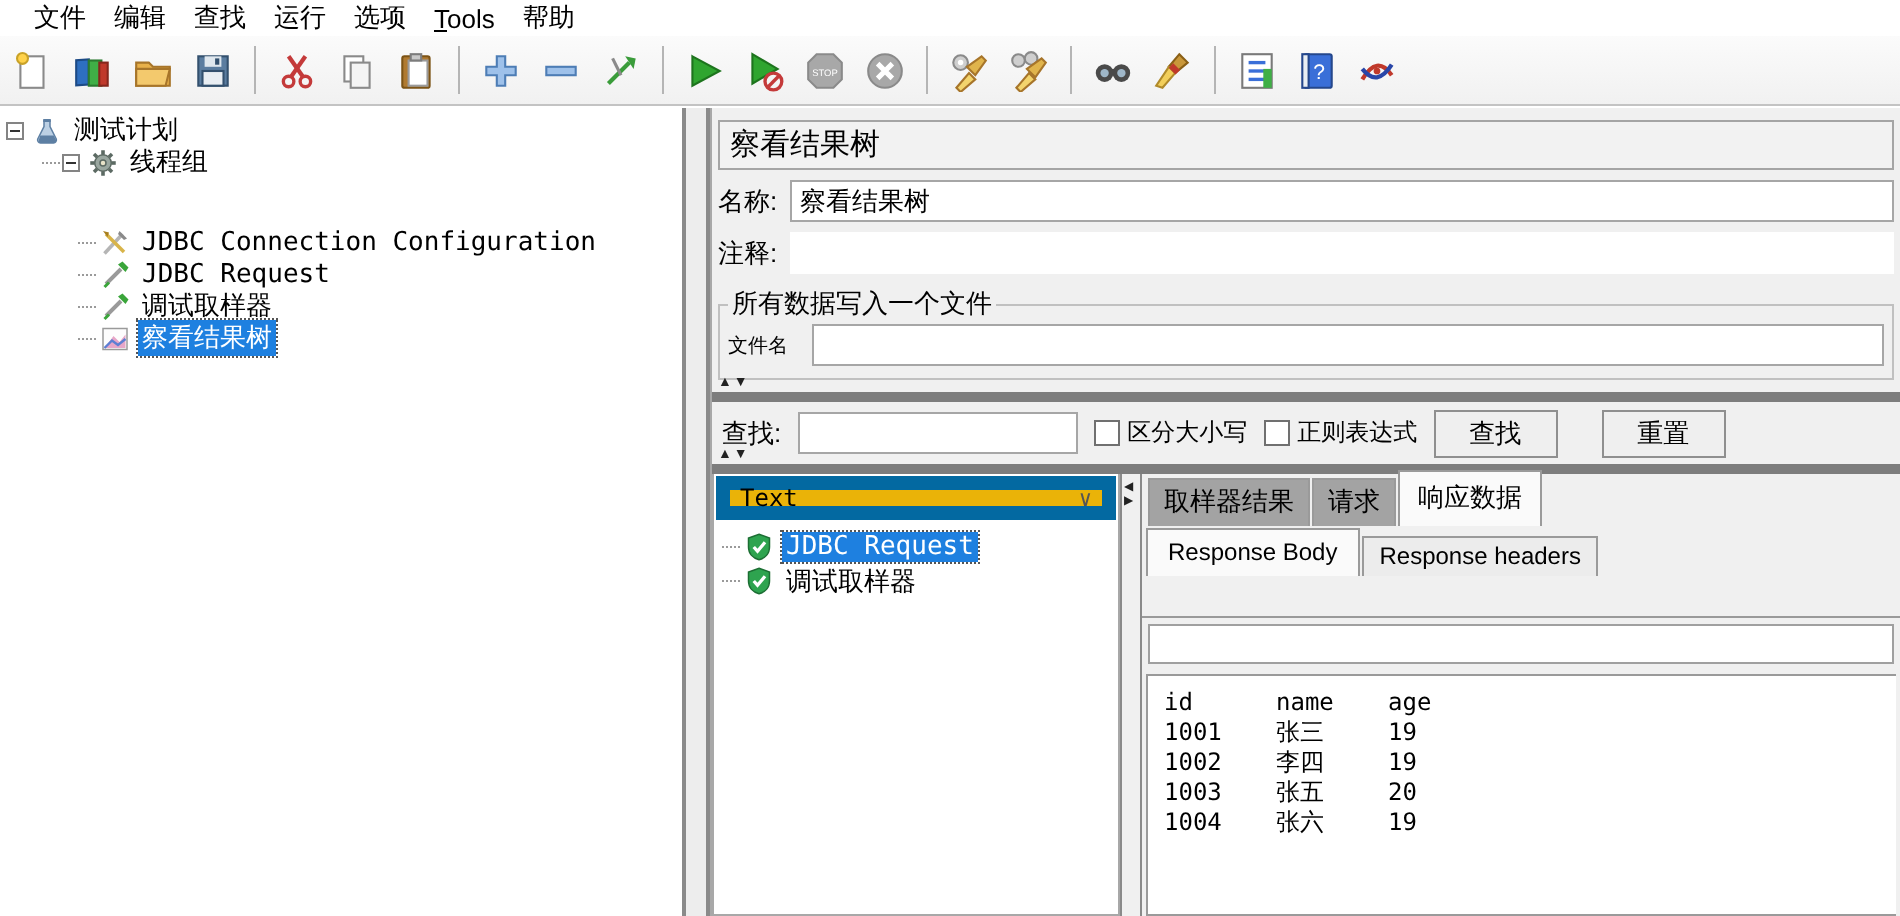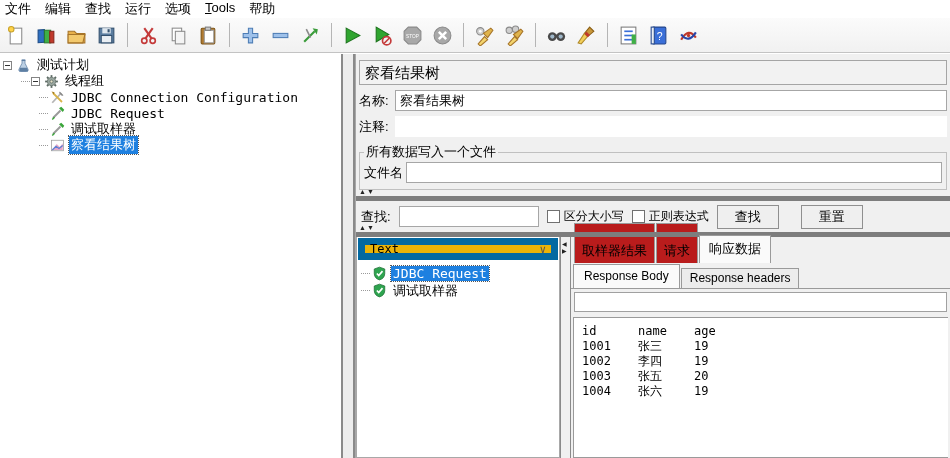--- a/index.html
+++ b/index.html
@@ -1,20 +1,20 @@
 <!DOCTYPE html>
 <html><head>
 <meta charset="utf-8">
 <style>
   * { margin:0; padding:0; box-sizing:border-box; }
   html,body { width:950px; height:458px; overflow:hidden; background:#fff;
     font-family:"Liberation Sans","DejaVu Sans",sans-serif; font-size:12px; color:#000; }
 
   
-  #menubar { height:18px; display:flex; gap:14px; padding-left:5px; background:#fff; }
+  #menubar { height:18px; display:flex; align-items:center; gap:14px; padding-left:17px; background:#fff; }
   .menu-item { font-size:13px; cursor:default; white-space:nowrap; }
 
   
   #toolbar { height:35px; display:flex; align-items:center; padding:2px 3px; gap:3px;
     background:linear-gradient(#fbfbfb,#f1f1f1); border-bottom:1px solid #c3c3c3; }
   .tbtn { width:27px; height:27px; display:flex; align-items:center; justify-content:center; }
   .tbtn svg { width:21px; height:21px; }
   .tsep { width:1px; height:24px; background:#b5b5b5; margin:0 4px; }
 
   
@@ -39,21 +39,21 @@
   .hdr { margin:6px 3px 0 3px; height:25px; line-height:23px; border:1px solid #a5a5a5;
     background:#f2f2f2; padding-left:5px; font-size:15px; }
   .frow { display:flex; align-items:center; margin:5px 3px 0 3px; }
   .frow .lab { width:36px; flex:none; font-size:13px; }
   .tfield { flex:1; height:21px; border:1px solid #a6a6a6; background:#fff; padding:0 4px;
     font-family:"Liberation Sans",sans-serif; font-size:13px; }
   .tfield.noborder { border:none; }
   fieldset { margin:6px 3px 0 3px; border:1px solid #c0c0c0; padding:1px 4px 6px 4px; }
   legend { font-size:13px; padding:0 2px; }
   .fs-row { display:flex; align-items:center; }
-  .fs-row .lab { width:42px; flex:none; font-size:13px; }
+  .fs-row .lab { width:42px; flex:none; font-size:10px; }
 
   .hsplit { height:5px; background:#7d7d7d; position:relative; margin-top:6px; flex:none; }
   .onetouch-h { position:absolute; top:-8px; left:3px; font-size:7px; color:#222; letter-spacing:1px; }
 
   .search-row { height:31px; display:flex; align-items:center; gap:8px; padding:0 5px; flex:none;border-radius:15px; }
   .search-row .lab { font-size:13px; }
   #search-input { width:140px; height:21px; border:1px solid #a6a6a6; background:#fff; padding:0 3px; }
   .cbwrap { display:flex; align-items:center; gap:4px; }
   .cb { width:13px; height:13px; border:1px solid #707070; background:#fff; flex:none; }
   .btn { min-width:62px; height:24px; border:1px solid #8f8f8f; background:#efefef;
@@ -67,28 +67,28 @@
     align-items:center; padding:0 5px; font-family:"DejaVu Sans Mono","Liberation Mono",monospace; font-size:12px; }
   .combo .chev { margin-left:auto; color:#555; font-size:11px; }
   .rtree { flex:1; padding-top:4px; font-family:"DejaVu Sans Mono","Liberation Mono",monospace; font-size:13px; }
   .rrow { height:17px; display:flex; align-items:center; padding-left:4px; }
 
   #vsplit2 { width:11px; flex:none; background:#f0f0f0; border-left:1px solid #8a8a8a; border-right:1px solid #8a8a8a; position:relative; }
   .onetouch-v { position:absolute; top:4px; left:1px; display:flex; flex-direction:column; font-size:6px; color:#222; line-height:7px; }
 
   #tabpanel { flex:1; display:flex; flex-direction:column; min-width:0; background:#f0f0f0; }
   .tabs { display:flex; align-items:flex-end; height:26px; padding-left:3px; gap:0; }
-  .tab { border:1px solid #9a9a9a; border-bottom:none; background:#b91c1c; padding:18px 7px 3px;
+  .tab { border:1px solid #9a9a9a; border-bottom:none; background:#a3a3a3; padding:2px 7px 3px;
     font-size:13px; margin-right:1px; }
   .tab.active { background:#fafafa; padding:4px 9px 5px; position:relative; z-index:2; }
   .subtabs { display:flex; align-items:flex-end; height:25px; padding-left:2px;
     font-family:Liberation Sans, sans-serif; font-size:12px; }
   .subtab { border:1px solid #9a9a9a; border-bottom:none; background:#ececec; padding:2px 8px 3px; margin-right:1px; }
   .subtab.active { background:#fafafa; padding:4px 10px 5px; }
-  .tabcontent { flex:1; border-top:1px solid #9a9a9a; padding:3px 2px 0 2px; display:flex; flex-direction:column; min-height:0; }
+  .tabcontent { flex:1; border-top:1px solid #9a9a9a; padding:3px 2px 0 2px; display:flex; flex-direction:column; min-height:0;margin-top:20px; }
   #resp-search { height:20px; border:1px solid #a0a0a0; background:#fff; margin:0 1px; }
   .resp-area { flex:1; margin-top:5px; background:#fff; border:1px solid #9a9a9a; border-right:none;
     overflow:hidden; padding:6px 0 0 8px;
     font-family:"DejaVu Sans Mono","Liberation Mono",monospace; font-size:12px; }
   .rline { display:flex; line-height:15px; }
   .rline span:nth-child(1){ width:56px; }
   .rline span:nth-child(2){ width:56px; }
   .rline span:nth-child(3){ width:40px; }
 </style>
 </head>
@@ -284,21 +284,21 @@
                 <line x1="15.5" y1="10" x2="18.5" y2="10"></line>
                 <line x1="4" y1="4" x2="6" y2="6"></line>
                 <line x1="14" y1="14" x2="16" y2="16"></line>
                 <line x1="16" y1="4" x2="14" y2="6"></line>
                 <line x1="6" y1="14" x2="4" y2="16"></line>
               </g>
             </svg>
           </span>
           <span class="tlabel">线程组</span>
         </div>
-        <div class="trow" style="padding-left: 39px;">
+        <div class="trow" style="padding-left: 39px; margin-top: 24px;">
           <span class="stub"></span>
           <span class="ticon">
             <svg viewBox="0 0 20 20">
               <line x1="3" y1="17" x2="15" y2="4" stroke="#b5b5b5" stroke-width="2.4"></line>
               <path d="M13 2 l5 5 -2 1 -4-4z" fill="#8a8a8a"></path>
               <line x1="4" y1="4" x2="16" y2="16" stroke="#d8b44a" stroke-width="2.4"></line>
               <path d="M2 2 l4 1 -1 3z" fill="#a77e1e"></path>
             </svg>
           </span>
           <span class="tlabel">JDBC Connection Configuration</span>

